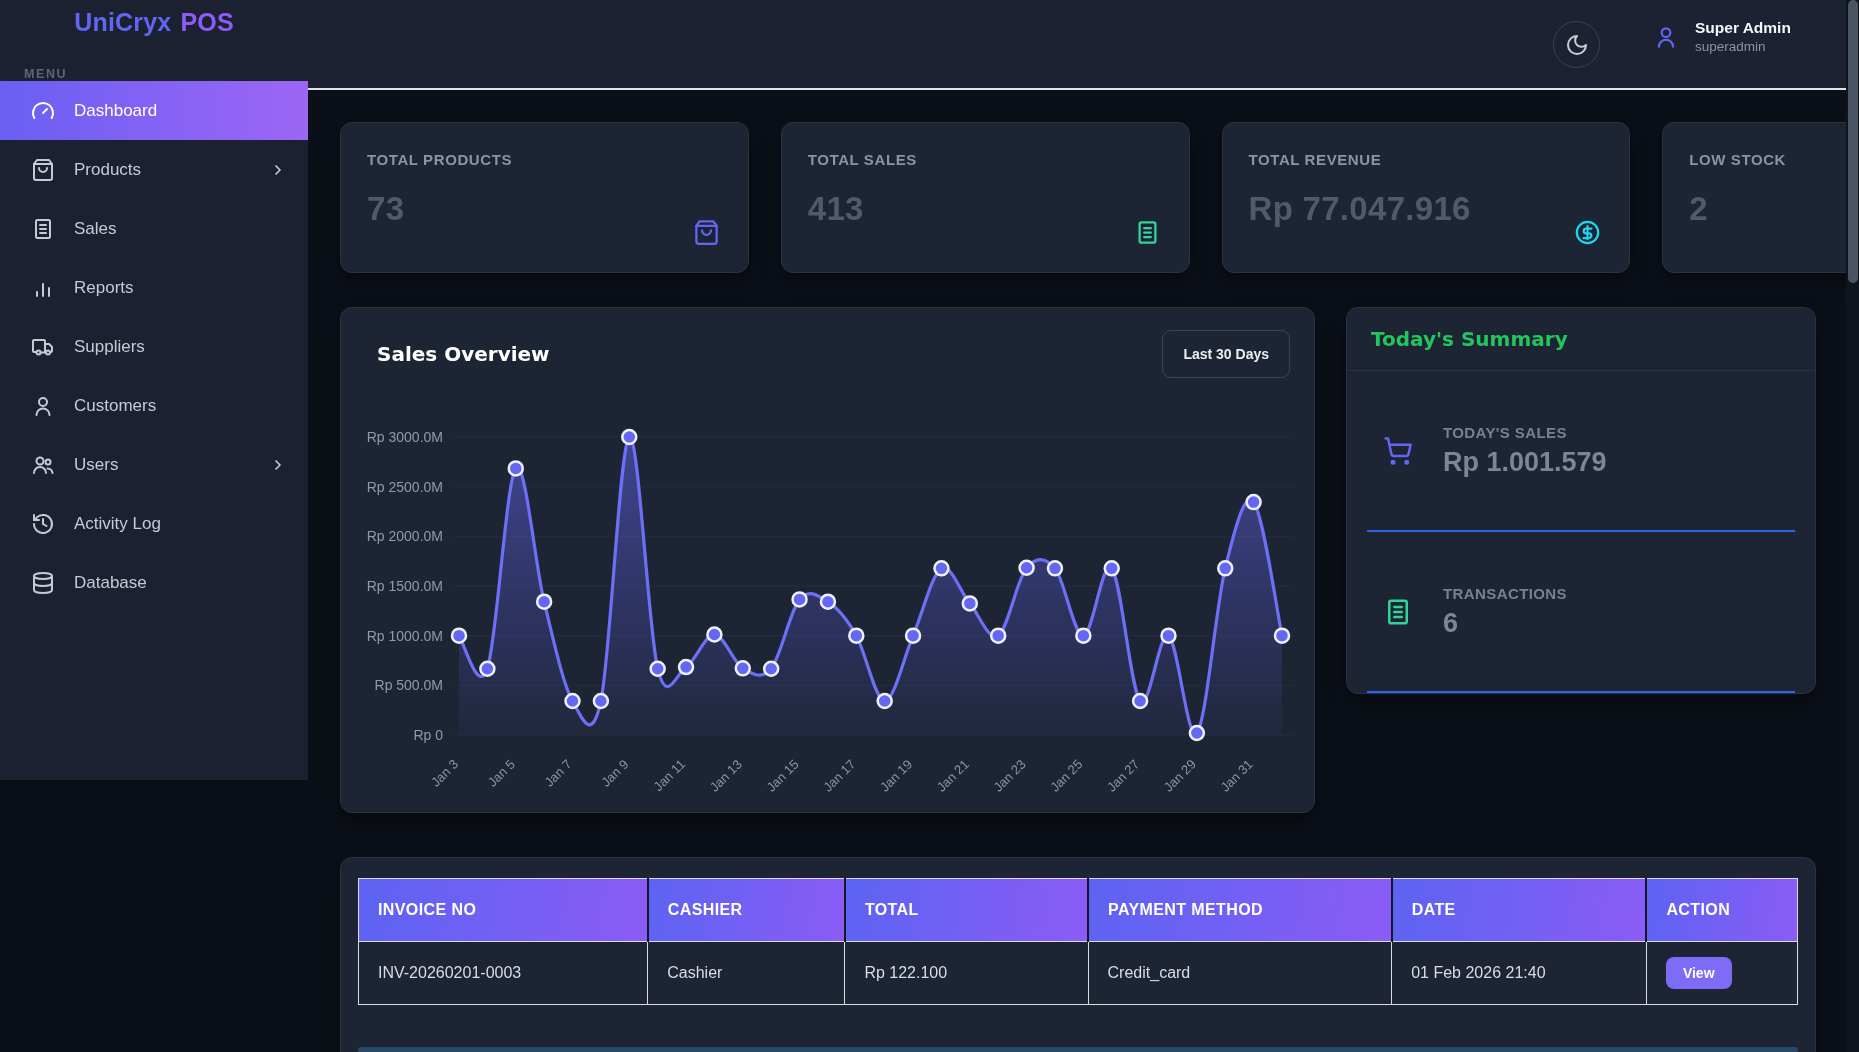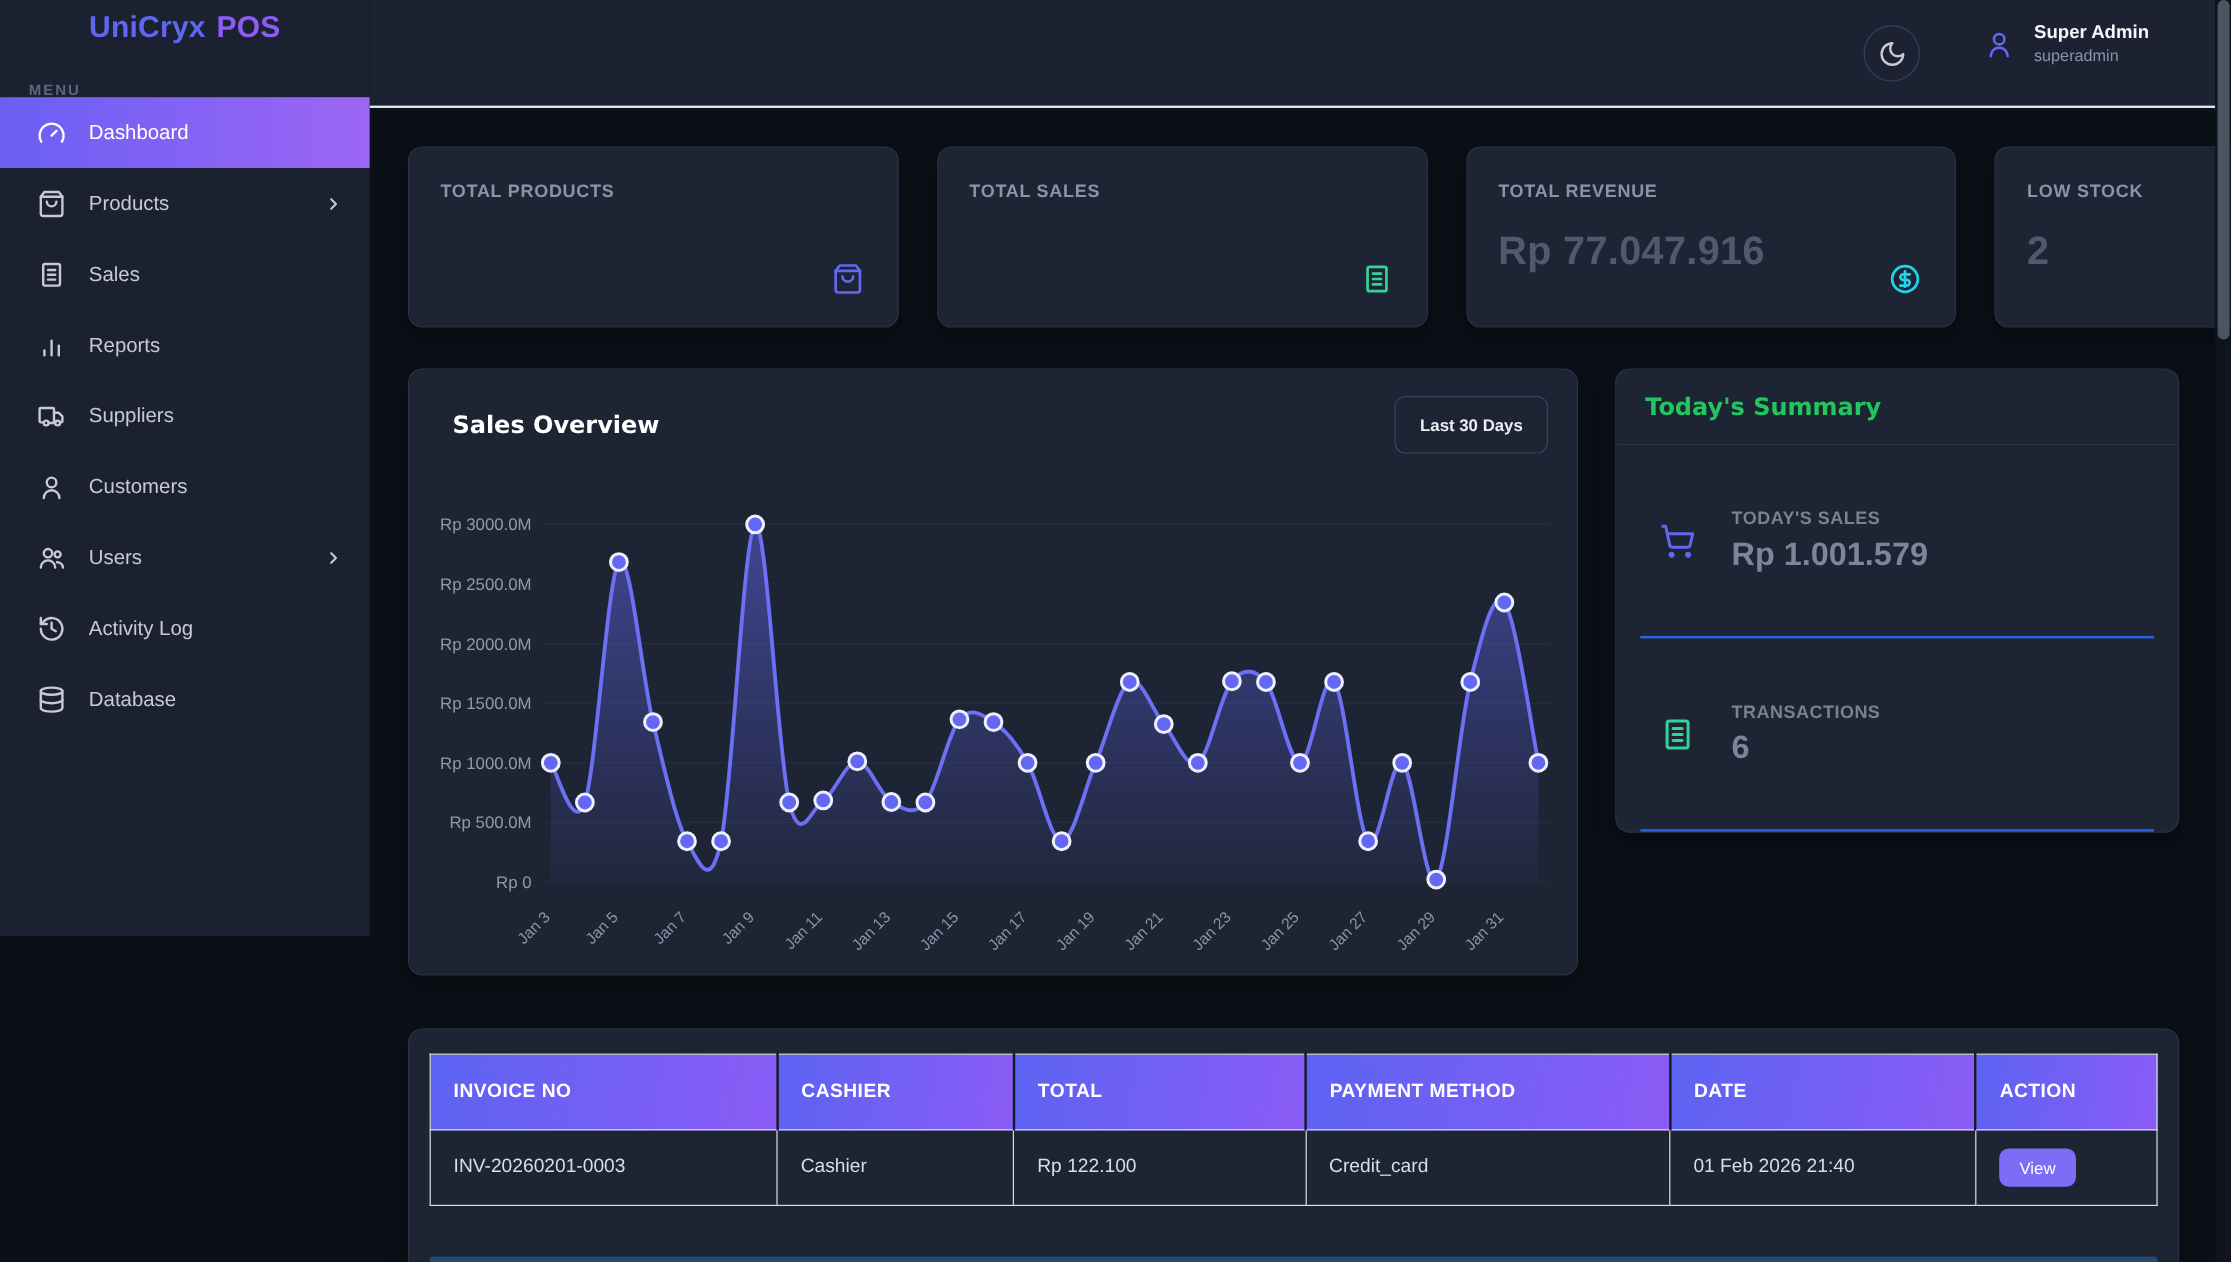--- a/index.html
+++ b/index.html
@@ -64,21 +64,21 @@
   
   #recent-card{left:340px;top:857px;width:1476px;height:300px;}
   .recent-head{height:57px;border-bottom:1px solid #2a3142;display:flex;align-items:center;padding-left:24px;color:#fff;
     font-family:"DejaVu Sans",sans-serif;font-size:20px;font-weight:800;}
   table.sales{border-collapse:collapse;table-layout:fixed;margin:20px 0 0 17px;width:1440px;border:1px solid #d9dde3;}
   table.sales th{background:linear-gradient(100deg,#5c63f2,#8b5cf6);color:#ffffff;font-size:16px;font-weight:700;letter-spacing:.4px;
     text-align:left;padding:22px 0 22px 19px;border-right:2px solid #141926;}
   table.sales th:last-child{border-right:none;}
   table.sales td{color:#d9dde4;font-size:16px;padding:15px 0 15px 19px;border:1px solid #d9dde3;height:52px;}
   .col1{width:20.1%}.col2{width:13.7%}.col3{width:16.9%}.col4{width:21.1%}.col5{width:17.7%}.col6{width:10.5%}
-  .view-btn{background:#7e6bf6;border:none;color:#fff;font-size:14px;font-weight:400;padding:8px 17px;border-radius:8px;cursor:pointer;}
+  .view-btn{background:#7e6bf6;border:none;color:#fff;font-size:14px;font-weight:700;padding:8px 17px;border-radius:8px;cursor:pointer;}
   .h-scrollbar{position:absolute;left:17px;top:189px;width:1440px;height:6px;background:#24496a;border-radius:3px;}
 
   
   .v-scrollbar{position:absolute;right:0;top:0;width:13px;height:1052px;background:#10141d;z-index:9;}
   .v-thumb{position:absolute;left:1.5px;top:0;width:10px;height:283px;background:#4b5462;border-radius:6px;}
 </style>
 </head>
 <body>
 
 <svg width="0" height="0" style="position:absolute" aria-hidden="true">
@@ -269,28 +269,30 @@
       <span>
         <div class="u-name">Super Admin</div>
         <div class="u-role">superadmin</div>
       </span>
     </div>
   </header>
 
   <section id="stats">
     <div class="stat-card">
       <div class="stat-label">TOTAL PRODUCTS</div>
+      <div class="stat-value">73</div>
       <span class="stat-icon c-indigo">
           <svg>
             <use href="#i-bag"></use>
           </svg>
         </span>
     </div>
     <div class="stat-card">
       <div class="stat-label">TOTAL SALES</div>
+      <div class="stat-value">413</div>
       <span class="stat-icon c-green">
           <svg>
             <use href="#i-receipt"></use>
           </svg>
         </span>
     </div>
     <div class="stat-card">
       <div class="stat-label">TOTAL REVENUE</div>
       <div class="stat-value">Rp 77.047.916</div>
       <span class="stat-icon c-cyan">

